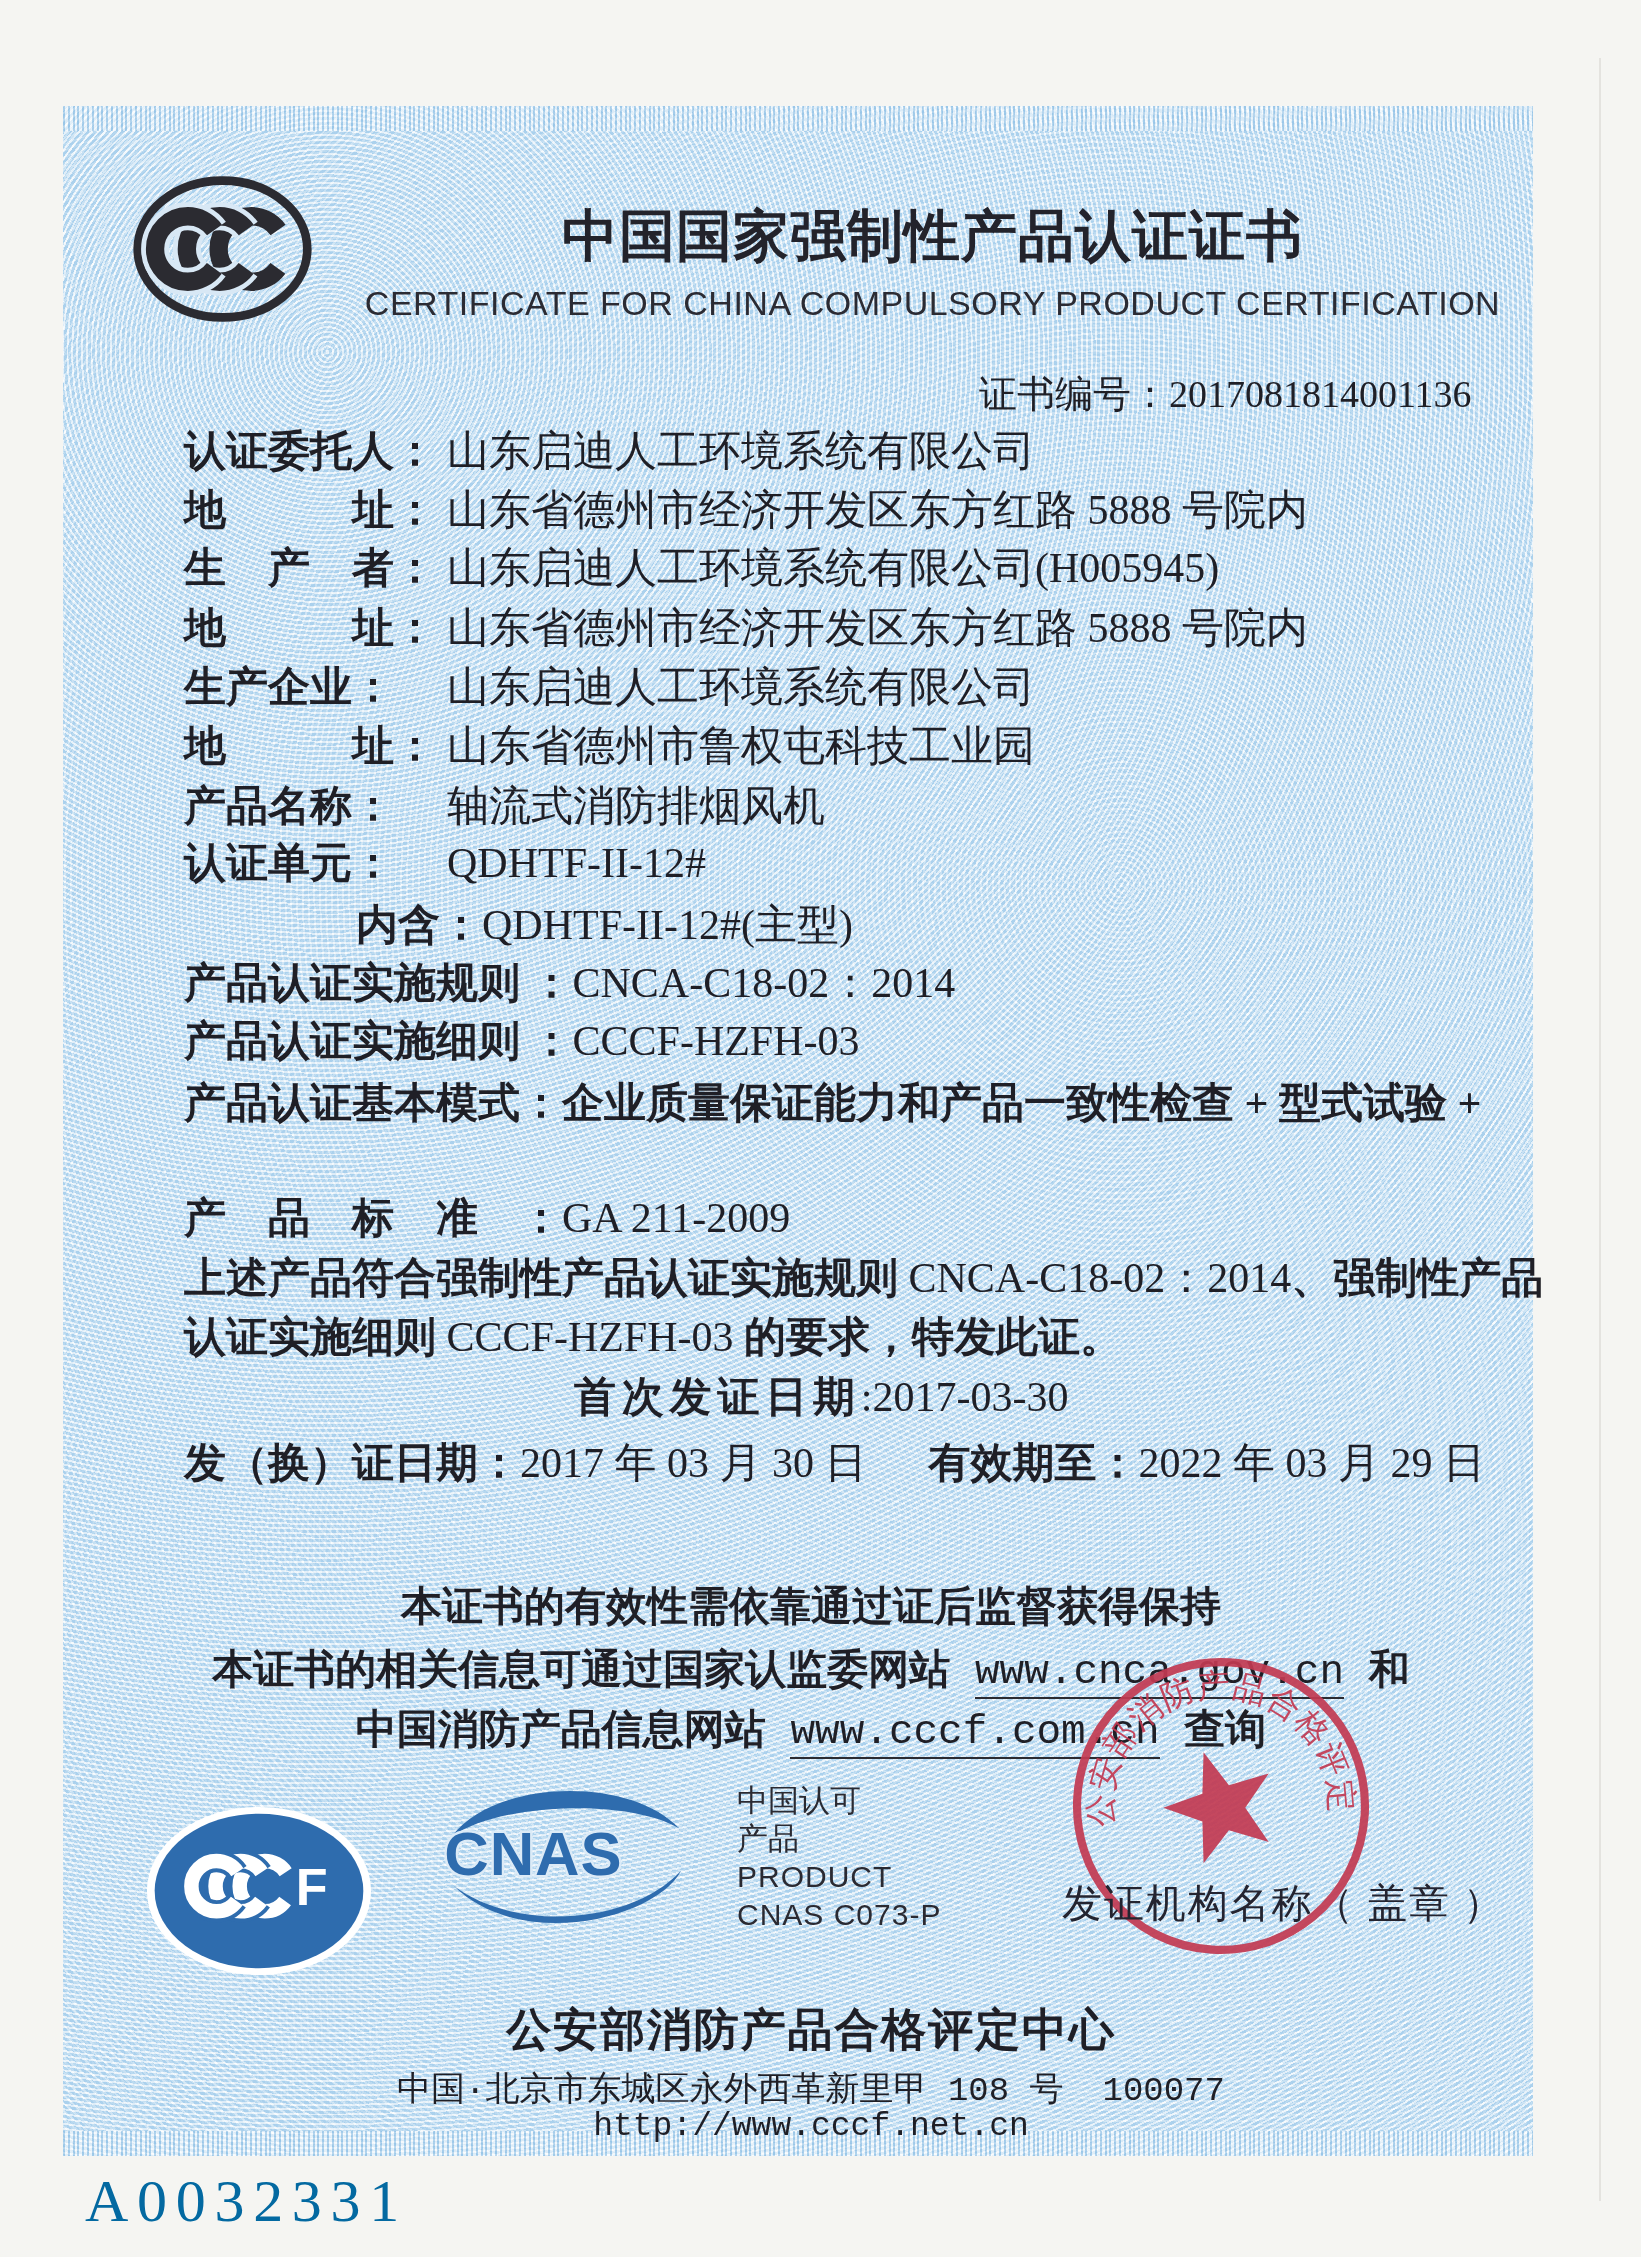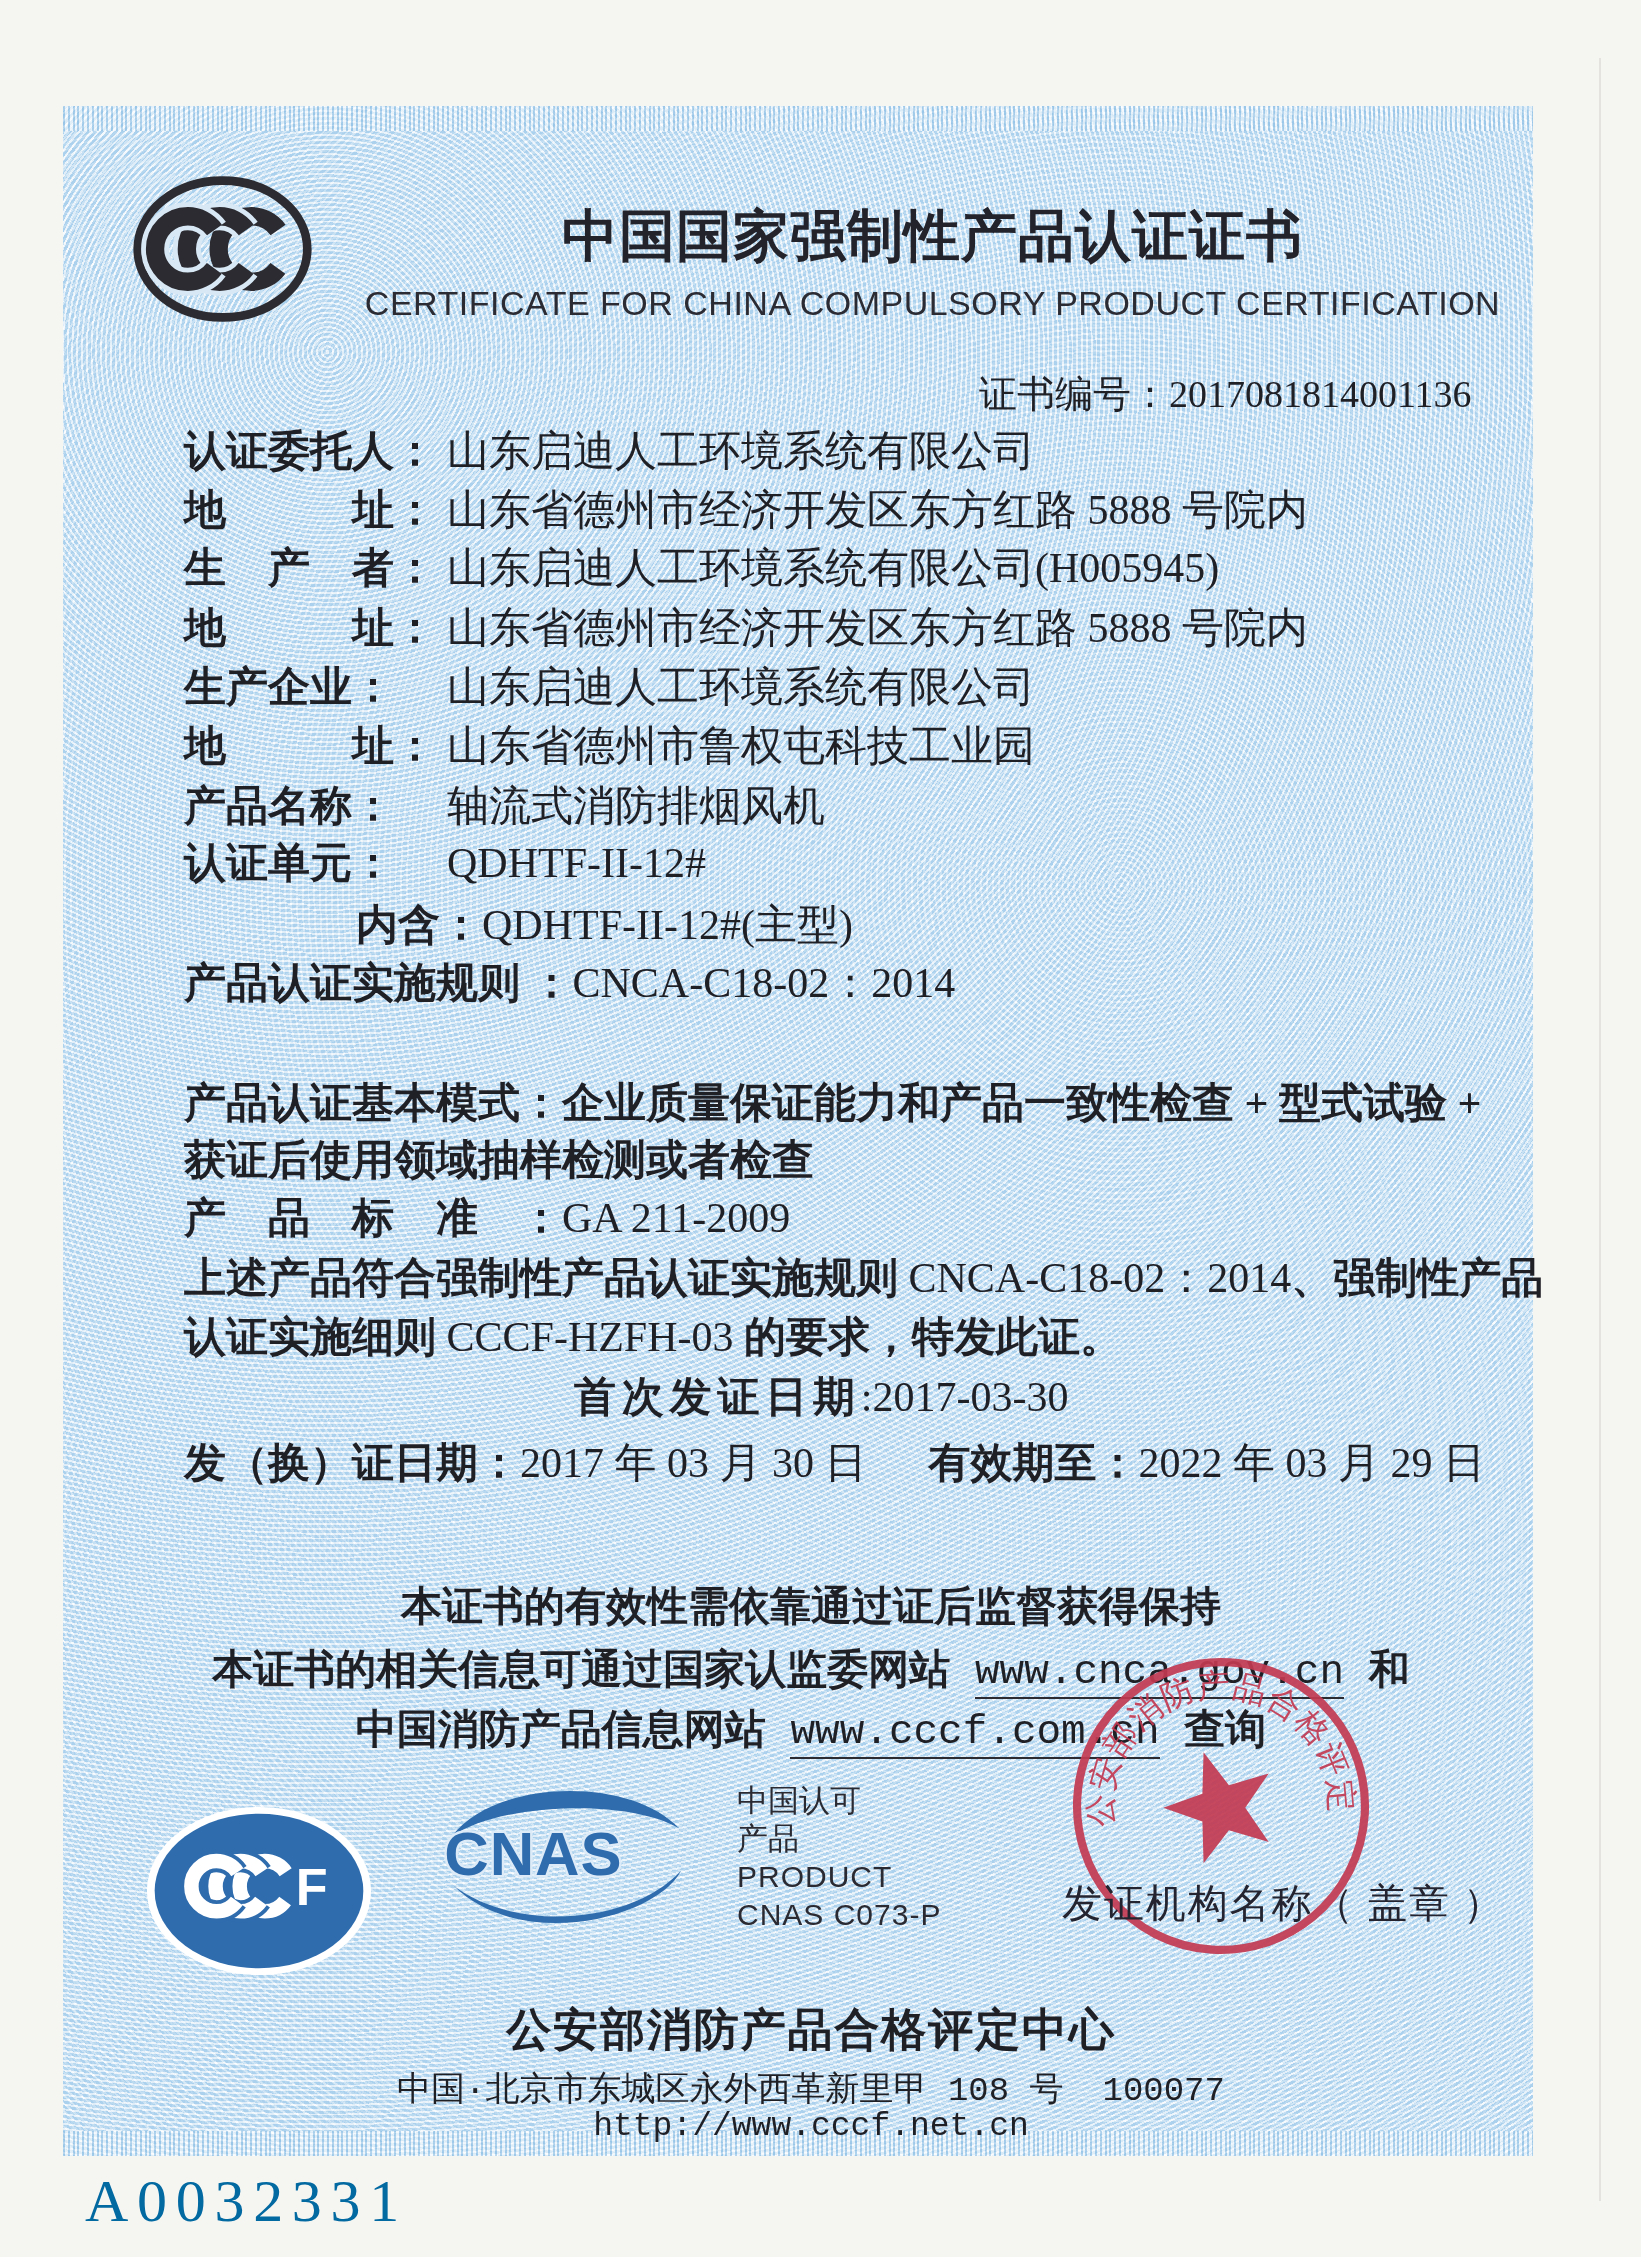--- a/index.html
+++ b/index.html
@@ -87,22 +87,22 @@
     <div class="abs line" style="top:318px"><span class="lbl w">认证委托人：</span><span class="val">山东启迪人工环境系统有限公司</span></div>
     <div class="abs line" style="top:377px"><span class="lbl w">地　　　址：</span><span class="val">山东省德州市经济开发区东方红路 5888 号院内</span></div>
     <div class="abs line" style="top:435px"><span class="lbl w">生　产　者：</span><span class="val">山东启迪人工环境系统有限公司(H005945)</span></div>
     <div class="abs line" style="top:495px"><span class="lbl w">地　　　址：</span><span class="val">山东省德州市经济开发区东方红路 5888 号院内</span></div>
     <div class="abs line" style="top:554px"><span class="lbl w">生产企业：</span><span class="val">山东启迪人工环境系统有限公司</span></div>
     <div class="abs line" style="top:613px"><span class="lbl w">地　　　址：</span><span class="val">山东省德州市鲁权屯科技工业园</span></div>
     <div class="abs line" style="top:673px"><span class="lbl w">产品名称：</span><span class="val">轴流式消防排烟风机</span></div>
     <div class="abs line" style="top:730px"><span class="lbl w">认证单元：</span><span class="val">QDHTF-II-12#</span></div>
     <div class="abs line" style="top:792px;left:293px"><span class="lbl">内含：</span><span class="val">QDHTF-II-12#(主型)</span></div>
     <div class="abs line" style="top:850px"><span class="lbl">产品认证实施规则 ：</span><span class="val">CNCA-C18-02：2014</span></div>
+    <div class="abs line" style="top:908px"><span class="lbl">产品认证实施细则 ：</span><span class="val">CCCF-HZFH-03</span></div>
     <div class="abs line vb" style="top:970px"><span class="lbl">产品认证基本模式：</span><span class="val">企业质量保证能力和产品一致性检查 + 型式试验 +</span></div>
-    <div class="abs line vb" style="top:1027px"><span class="val">获证后使用领域抽样检测或者检查</span></div>
     <div class="abs line" style="top:1085px"><span class="lbl">产　品　标　准　：</span><span class="val">GA 211-2009</span></div>
 
     <div class="abs line" style="top:1145px"><span class="b">上述产品符合强制性产品认证实施规则 </span><span class="n">CNCA-C18-02：2014</span><span class="b">、强制性产品</span></div>
     <div class="abs line" style="top:1204px"><span class="b">认证实施细则 </span><span class="n">CCCF-HZFH-03 </span><span class="b">的要求，特发此证。</span></div>
 
     <div class="abs firstissue"><span class="b">首次发证日期</span><span class="n">:2017-03-30</span></div>
     <div class="abs line" style="top:1330px"><span class="b">发（换）证日期：</span><span class="n">2017 年 03 月 30 日</span><span class="gap2"></span><span class="b">有效期至：</span><span class="n">2022 年 03 月 29 日</span></div>
 
     <div class="abs ctr" style="top:1473px">本证书的有效性需依靠通过证后监督获得保持</div>
     <div class="abs ctr" style="top:1536px"><span>本证书的相关信息可通过国家认监委网站 </span><span class="ul">www.cnca.gov.cn</span><span> 和</span></div>

